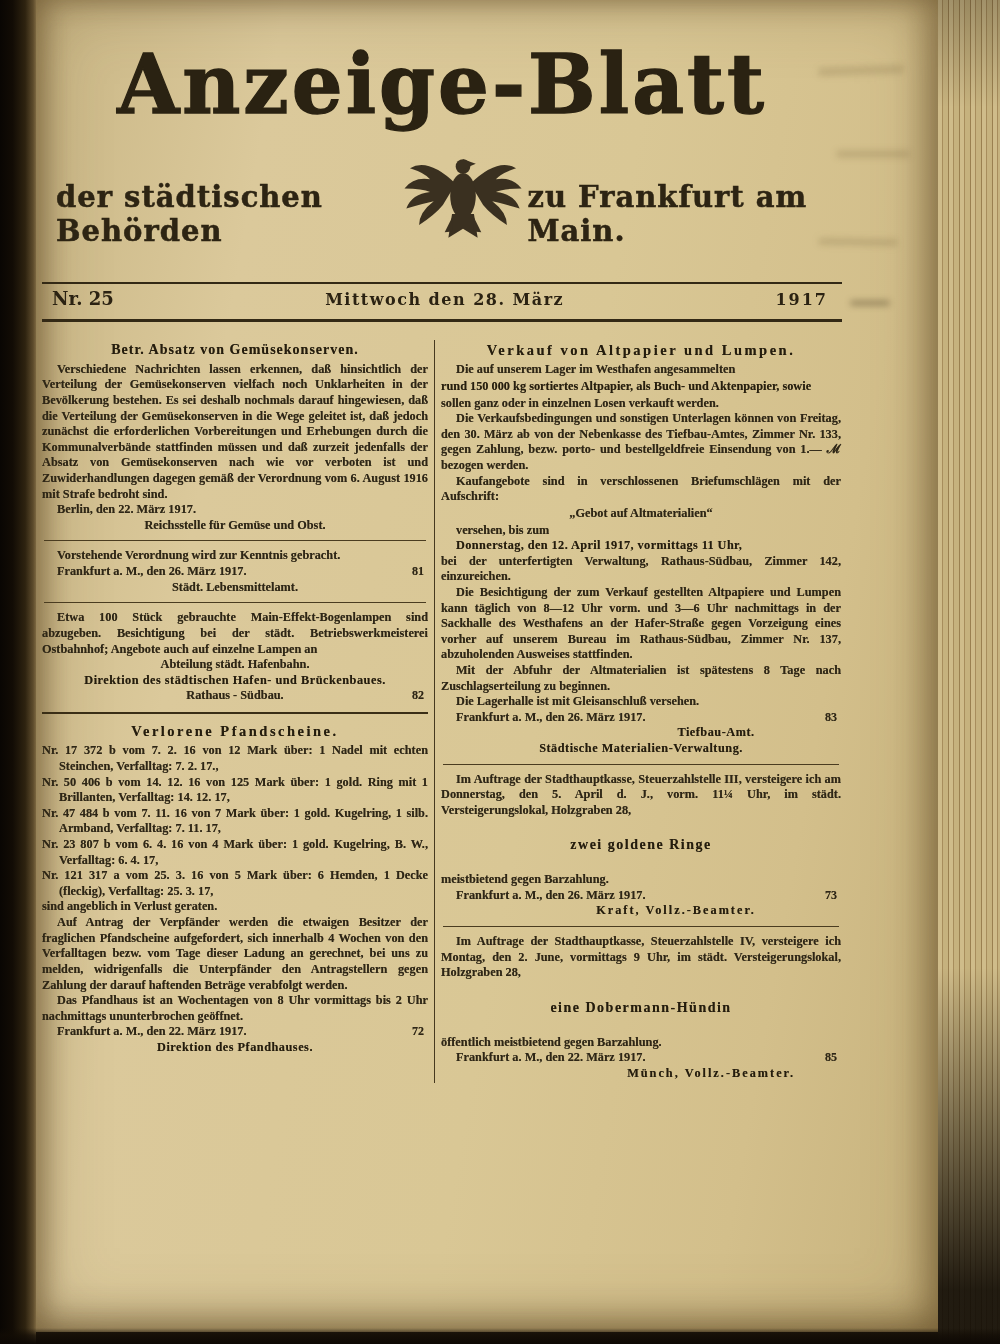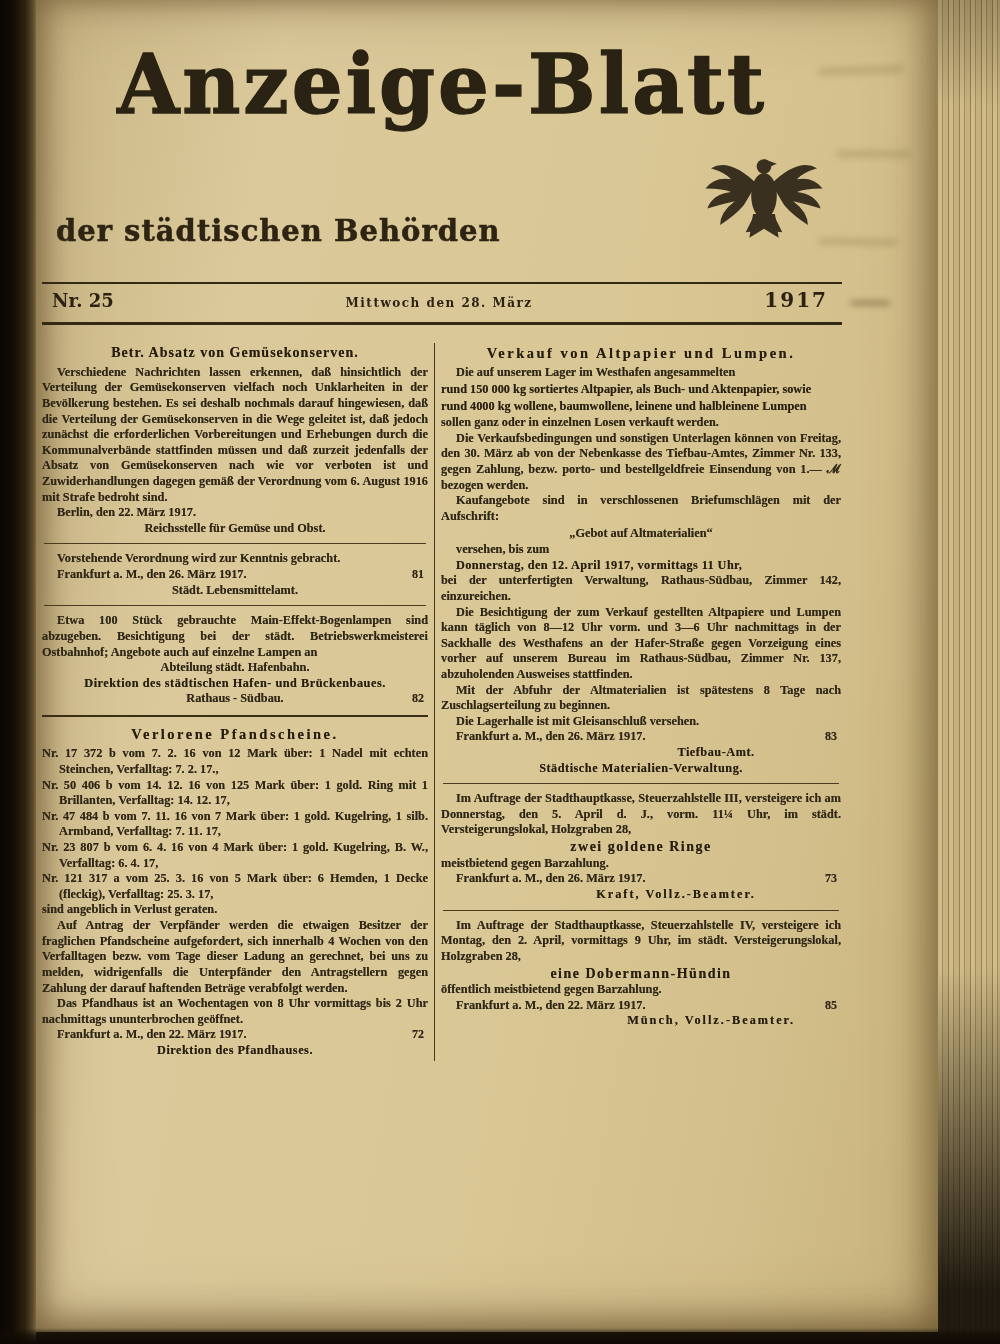--- a/index.html
+++ b/index.html
@@ -63,22 +63,22 @@
   
   .dateline {
     margin-top:34px;
     border-top:2px solid #332915;
     border-bottom:3px solid #332915;
     display:flex; justify-content:space-between; align-items:baseline;
     padding:4px 14px 10px 10px;
     color:#2b2212; font-weight:bold;
   }
   .issue { font-size:18px; }
-  .date  { font-size:12px; letter-spacing:1.5px; }
-  .year  { font-size:20px; letter-spacing:2px; }
+  .date  { font-size:16px; letter-spacing:1.5px; }
+  .year  { font-size:16px; letter-spacing:2px; }
 
   
   .columns { display:flex; margin-top:16px; align-items:stretch; }
   .col {
     font-size:12.3px; line-height:1.27; font-weight:bold;
     color:#2e2616; text-align:justify;
     text-shadow:0 0 .5px rgba(46,38,22,.55);
     font-family:Liberation Serif, serif;
   }
   .col.left  { width:386px; }
@@ -91,21 +91,21 @@
   }
   .heading.spread { letter-spacing:2.5px; font-size:14.5px; }
   .para { text-indent:15px; }
   .para.noindent { text-indent:0; }
   .item { text-indent:-17px; padding-left:17px; }
   .lot  { text-indent:-26px; padding-left:26px; margin:1px 0; color:#261e0e; }
   .quote { text-align:center; text-indent:0; margin:1px 0; }
   .emph { color:#241c0d; letter-spacing:.4px; }
   .object {
     text-align:center; font-size:14px; letter-spacing:1.5px;
-    color:#241c0d; margin:0 0;
+    color:#241c0d; margin:18px 0;
   }
   .place-line {
     display:flex; justify-content:space-between;
     padding-left:15px; padding-right:4px; text-indent:0;
   }
   .ref { font-size:12px; }
   .sig-center { text-align:center; text-indent:0; }
   .sig-center.strong { letter-spacing:.5px; color:#241c0d; }
   .sig-center.offset { padding-left:150px; }
   .rel { position:relative; }
@@ -144,20 +144,21 @@
               <path d="M78 45 Q108 16 128 28 Q112 33 106 40 Q124 37 134 50 Q114 50 106 54 Q126 56 132 72 Q112 66 102 64 Q118 76 118 90 Q100 78 92 68 Z"></path>
               <ellipse cx="70" cy="58" rx="14" ry="25"></ellipse>
               <circle cx="70" cy="26" r="8"></circle>
               <path d="M70 18 L84 23 L70 29 Z"></path>
               <path d="M58 78 L82 78 L86 104 L70 94 L54 104 Z"></path>
               <path d="M59 80 L50 98 L58 97 Z"></path>
               <path d="M81 80 L90 98 L82 97 Z"></path>
             </g>
           </svg>
         </span>
+        <span class="sub">zu Frankfurt am Main.</span>
       </div>
 
       <div class="dateline">
         <span class="issue">Nr. 25</span>
         <span class="date">Mittwoch den 28. März</span>
         <span class="year">1917</span>
       </div>
 
       <div class="columns">
 
@@ -215,21 +216,20 @@
         </section>
 
         <div class="divider"></div>
 
         <section class="col right">
 
           <article>
             <h2 class="heading spread">Verkauf von Altpapier und Lumpen.</h2>
             <p class="para">Die auf unserem Lager im Westhafen angesammelten</p>
             <p class="lot">rund 150 000 kg sortiertes Altpapier, als Buch- und Aktenpapier, sowie</p>
-            <p class="lot">rund 4000 kg wollene, baumwollene, leinene und halbleinene Lumpen</p>
             <p class="para noindent">sollen ganz oder in einzelnen Losen verkauft werden.</p>
             <p class="para">Die Verkaufsbedingungen und sonstigen Unterlagen können von Freitag, den 30. März ab von der Nebenkasse des Tiefbau-Amtes, Zimmer Nr. 133, gegen Zahlung, bezw. porto- und bestellgeldfreie Einsendung von 1.— ℳ bezogen werden.</p>
             <p class="para">Kaufangebote sind in verschlossenen Briefumschlägen mit der Aufschrift:</p>
             <p class="quote">„Gebot auf Altmaterialien“</p>
             <p class="para">versehen, bis zum</p>
             <p class="para emph">Donnerstag, den 12. April 1917, vormittags 11 Uhr,</p>
             <p class="para noindent">bei der unterfertigten Verwaltung, Rathaus-Südbau, Zimmer 142, einzureichen.</p>
             <p class="para">Die Besichtigung der zum Verkauf gestellten Altpapiere und Lumpen kann täglich von 8—12 Uhr vorm. und 3—6 Uhr nachmittags in der Sackhalle des Westhafens an der Hafer-Straße gegen Vorzeigung eines vorher auf unserem Bureau im Rathaus-Südbau, Zimmer Nr. 137, abzuholenden Ausweises stattfinden.</p>
             <p class="para">Mit der Abfuhr der Altmaterialien ist spätestens 8 Tage nach Zuschlagserteilung zu beginnen.</p>
             <p class="para">Die Lagerhalle ist mit Gleisanschluß versehen.</p>
@@ -250,21 +250,21 @@
             <p class="place-line">
               <span>Frankfurt a. M., den 26. März 1917.</span>
               <span class="ref">73</span>
             </p>
             <p class="sig-name center-offset">Kraft, Vollz.-Beamter.</p>
           </article>
 
           <hr class="rule">
 
           <article>
-            <p class="para">Im Auftrage der Stadthauptkasse, Steuerzahlstelle IV, versteigere ich Montag, den 2. April, vormittags 9 Uhr, im städt. Versteigerungslokal, Holzgraben 28,</p>
+            <p class="para">Im Auftrage der Stadthauptkasse, Steuerzahlstelle IV, versteigere ich Montag, den 2. June, vormittags 9 Uhr, im städt. Versteigerungslokal, Holzgraben 28,</p>
             <p class="object">eine Dobermann-Hündin</p>
             <p class="para noindent">öffentlich meistbietend gegen Barzahlung.</p>
             <p class="place-line">
               <span>Frankfurt a. M., den 22. März 1917.</span>
               <span class="ref">85</span>
             </p>
             <p class="sig-name right-offset">Münch, Vollz.-Beamter.</p>
           </article>
 
         </section>

